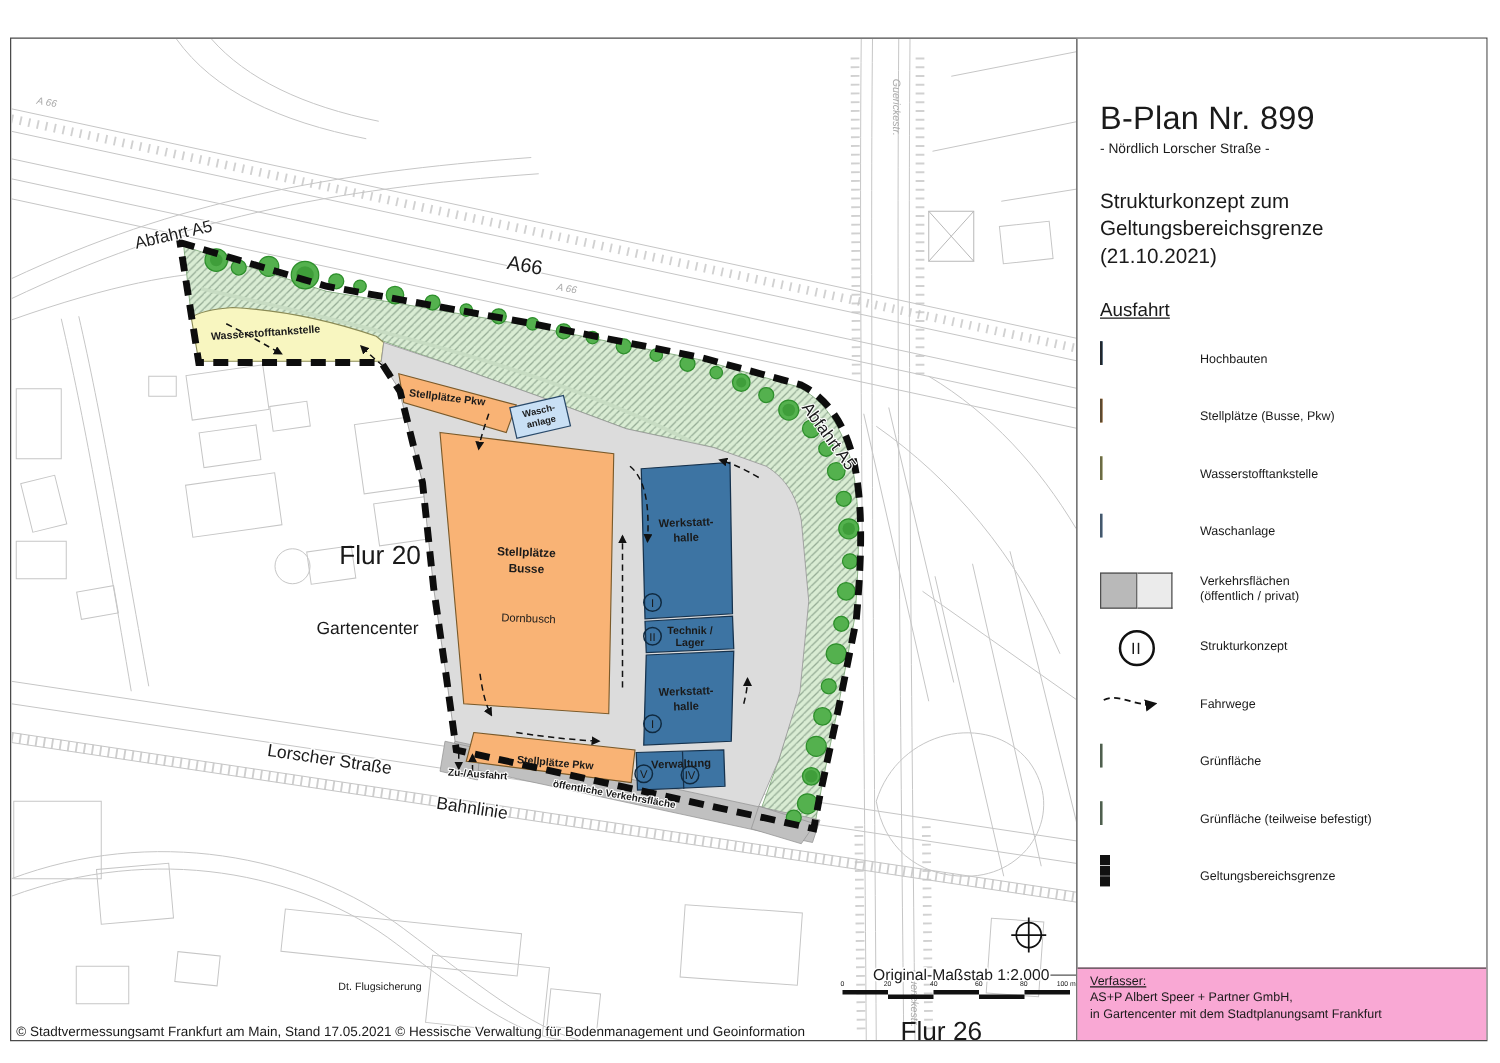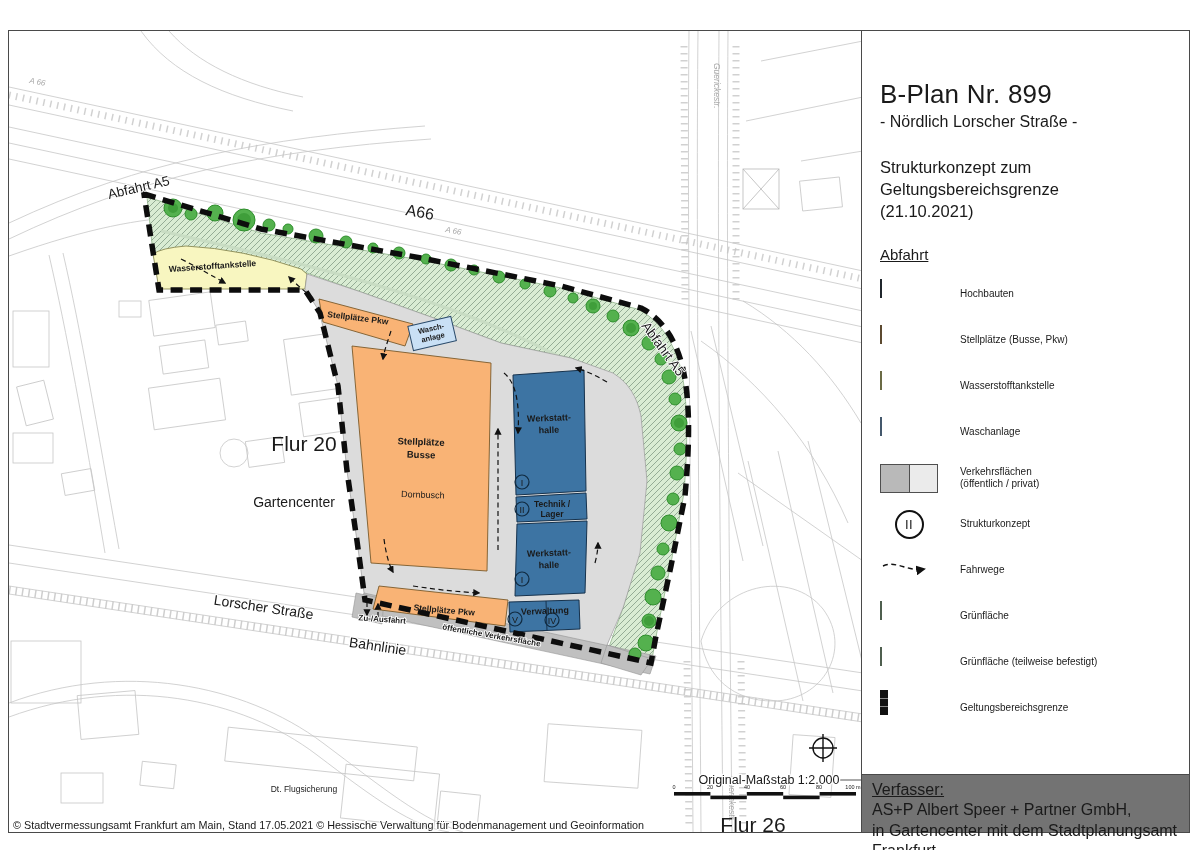--- a/index.html
+++ b/index.html
@@ -5,42 +5,42 @@
   html,body{margin:0;padding:0;background:#ffffff;width:1200px;height:850px;
     font-family:"Liberation Sans",sans-serif;color:#1a1a1a;overflow:hidden;}
   .sheet{position:absolute;left:8px;top:30px;width:1180px;height:801px;
     border:1.5px solid #4a4a4a;background:#fff;}
   .map-area{position:absolute;left:0;top:0;width:852px;height:801px;overflow:hidden;}
   .map-area svg{display:block;}
   
   .panel{position:absolute;left:852px;top:0;right:0;bottom:0;border-left:1.5px solid #4a4a4a;background:#fff;}
   .panel-inner{padding:20px 16px 0 18px;}
   .pl-title{font-size:26px;letter-spacing:.2px;margin-top:28px;}
-  .pl-sub{font-size:16px;margin-top:3px;}
+  .pl-sub{font-size:11px;margin-top:3px;}
   .pl-concept{font-size:16.5px;line-height:1.32;margin-top:26px;}
   .pl-legende{font-size:15px;margin-top:24px;text-decoration:underline;}
   .legend{margin-top:16px;}
   .lg-row{display:flex;align-items:center;margin-bottom:16px;min-height:30px;}
   .lg-ico{width:58px;height:29px;flex:0 0 58px;margin-right:22px;position:relative;}
   .sw{width:56px;height:27px;border:1.4px solid #4f4f4f;}
   .sw-hochbauten{background:#3d74a3;border-color:#20262c;}
   .sw-stellplaetze{background:#f9b375;border-color:#5c4a30;}
   .sw-wasserstoff{background:#f8f6c0;border-color:#6b6b45;}
   .sw-waschanlage{background:#c9e0f5;border-color:#44586c;}
   .sw-gruen{background:#d9ecd3;border-color:#4f5f4f;}
   .sw-gruen-hatch{background:#d9ecd3 repeating-linear-gradient(135deg,rgba(0,0,0,0) 0 4px,rgba(85,105,85,.85) 4px 5.2px);border-color:#4f5f4f;}
   .sw-verkehr{display:flex;}
   .sw-verkehr .h1{width:28px;height:27px;background:#b9b9b9;border:1.4px solid #4f4f4f;}
   .sw-verkehr .h2{width:28px;height:27px;background:#ebebeb;border:1.4px solid #4f4f4f;border-left:none;}
   .geschoss-circ{width:25px;height:25px;border:2px solid #111;border-radius:50%;margin:0 auto;
     display:flex;align-items:center;justify-content:center;font-size:13px;letter-spacing:.5px;}
   .dash-rect{width:54px;height:25px;border:4px dashed #111;}
   .lg-label{font-size:10px;line-height:1.22;}
   .verfasser{position:absolute;left:0;right:0;bottom:0;height:52px;border-top:1.5px solid #4a4a4a;
-    padding:5px 10px 0 10px;font-size:16px;line-height:1.28;background:#737373;}
+    padding:5px 10px 0 10px;font-size:10px;line-height:1.28;background:#f9a8d4;}
   .vf-head{text-decoration:underline;}
   
   text{font-family:"Liberation Sans",sans-serif;fill:#1a1a1a;}
   .b{font-weight:bold;}
   .halo{paint-order:stroke;stroke:#ffffff;stroke-width:2.6px;stroke-linejoin:round;}
   .halo2{paint-order:stroke;stroke:#ffffff;stroke-width:1.8px;stroke-linejoin:round;}
   .faint{fill:#a9a9a9;}
 </style>
 </head>
 <body>
@@ -323,21 +323,21 @@
 
   <div class="panel">
     <div class="panel-inner">
       <div class="pl-title">B-Plan Nr. 899</div>
       <div class="pl-sub">- Nördlich Lorscher Straße -</div>
       <div class="pl-concept">
         <div>Strukturkonzept zum</div>
         <div>Geltungsbereichsgrenze</div>
         <div>(21.10.2021)</div>
       </div>
-      <div class="pl-legende">Abfahrt</div>
+      <div class="pl-legende">Ausfahrt</div>
 
       <div class="legend">
         <div class="lg-row">
           <span class="lg-ico"><span class="sw sw-hochbauten"></span></span>
           <span class="lg-label">Hochbauten</span>
         </div>
         <div class="lg-row">
           <span class="lg-ico"><span class="sw sw-stellplaetze"></span></span>
           <span class="lg-label">Stellplätze (Busse, Pkw)</span>
         </div>

